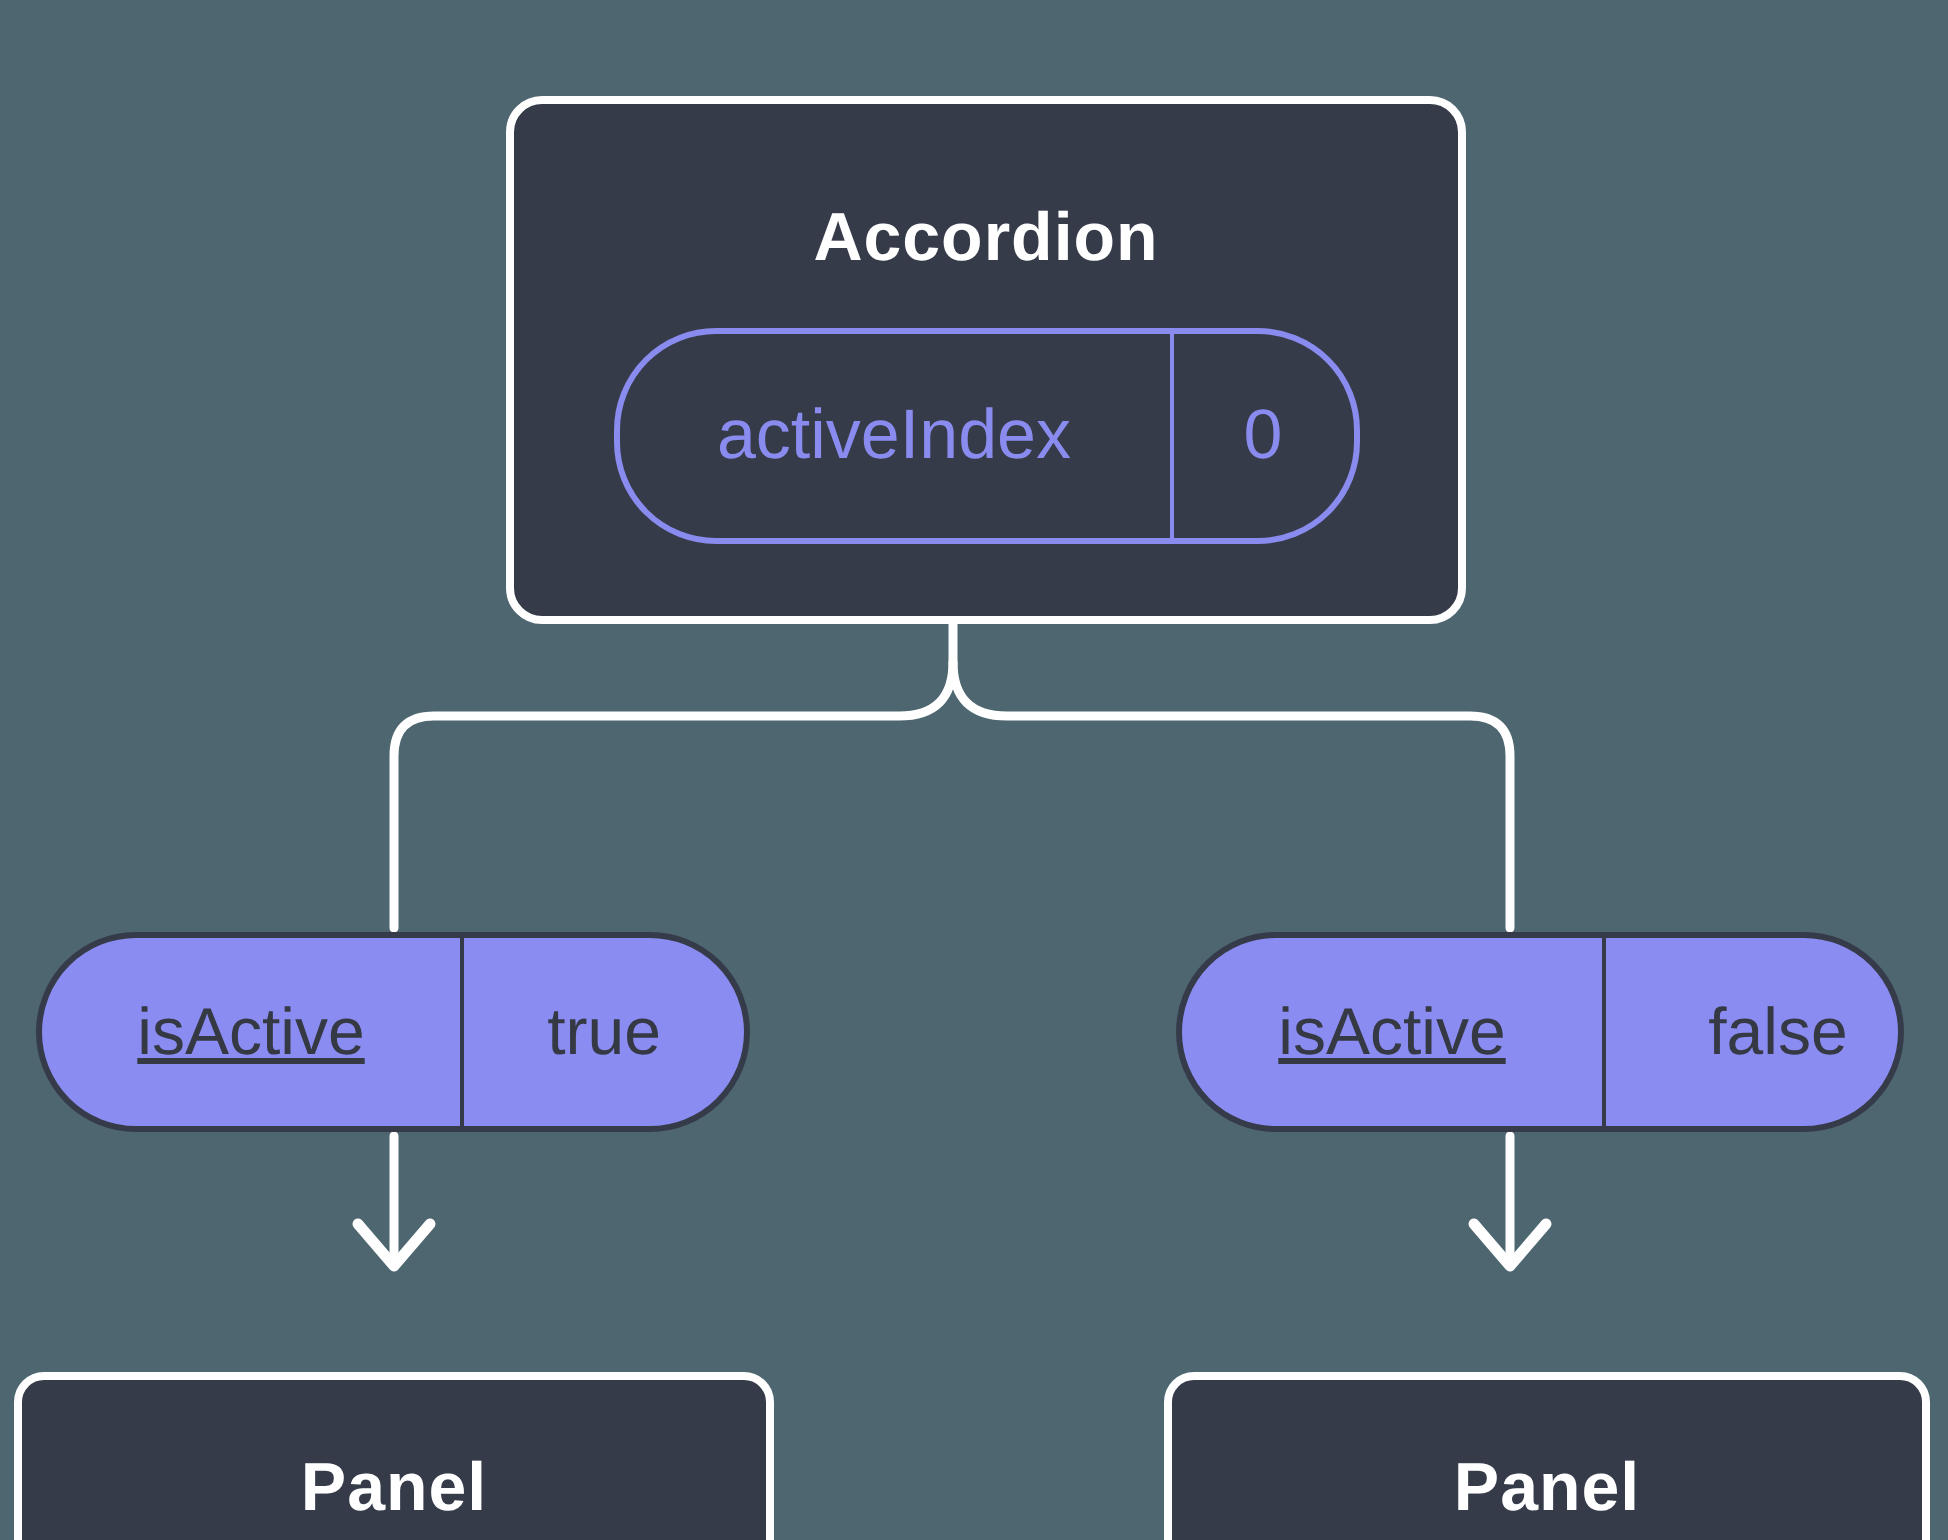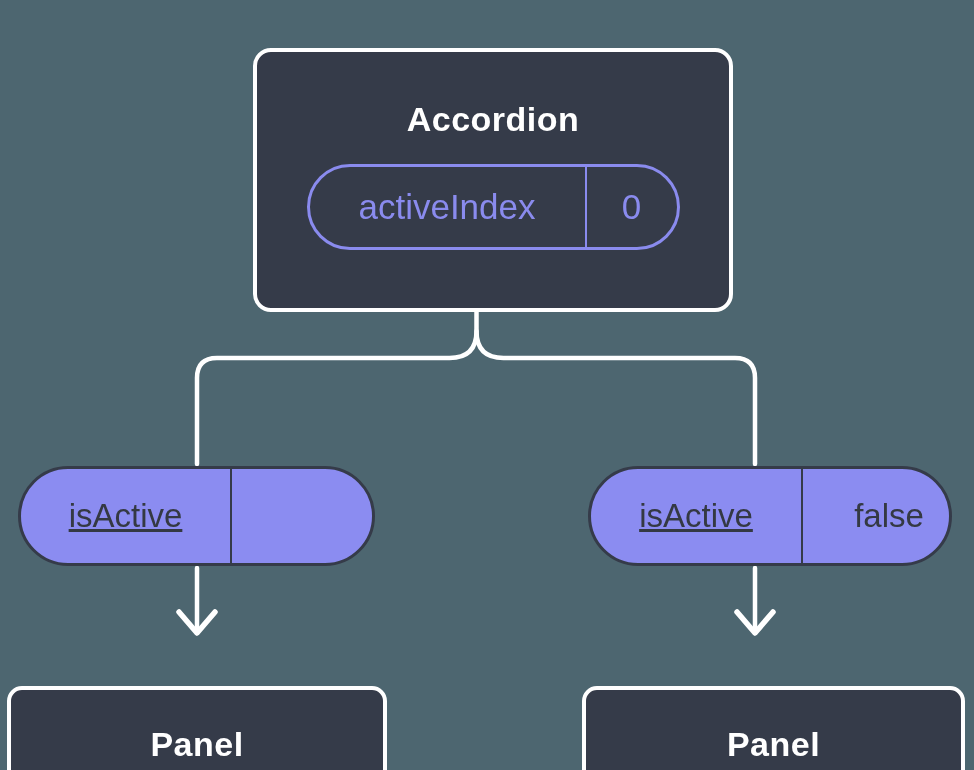--- a/index.html
+++ b/index.html
@@ -33,21 +33,21 @@
     border-radius:18px;
     display:flex;flex-direction:column;align-items:center;margin-top:44px;
   }
   .root-title{
     margin-top:46px;
     font-size:34px;font-weight:600;line-height:42px;
     color:#fff;letter-spacing:.5px;
   }
   .state-pill{
     margin-top:24px;
-    width:373px;height:86px;
+    width:373px;height:108px;
     border:3px solid var(--accent);
     border-radius:51px;
     display:flex;align-items:stretch;
     color:var(--accent);
     font-size:35px;
   }
   .state-pill .cell{
     display:flex;align-items:center;justify-content:center;
   }
   .state-pill .cell.name{flex:0 0 277px;border-right:2.5px solid var(--accent);}
@@ -100,20 +100,21 @@
   <div class="node root-node">
     <div class="root-title">Accordion</div>
     <div class="state-pill">
       <div class="cell name">activeIndex</div>
       <div class="cell value">0</div>
     </div>
   </div>
 
   <div class="prop-pill pill-left">
     <div class="cell name">isActive</div>
+    <div class="cell value">true</div>
   </div>
 
   <div class="prop-pill pill-right">
     <div class="cell name">isActive</div>
     <div class="cell value">false</div>
   </div>
 
   <div class="node panel-node panel-left">
     <span>Panel</span>
   </div>

